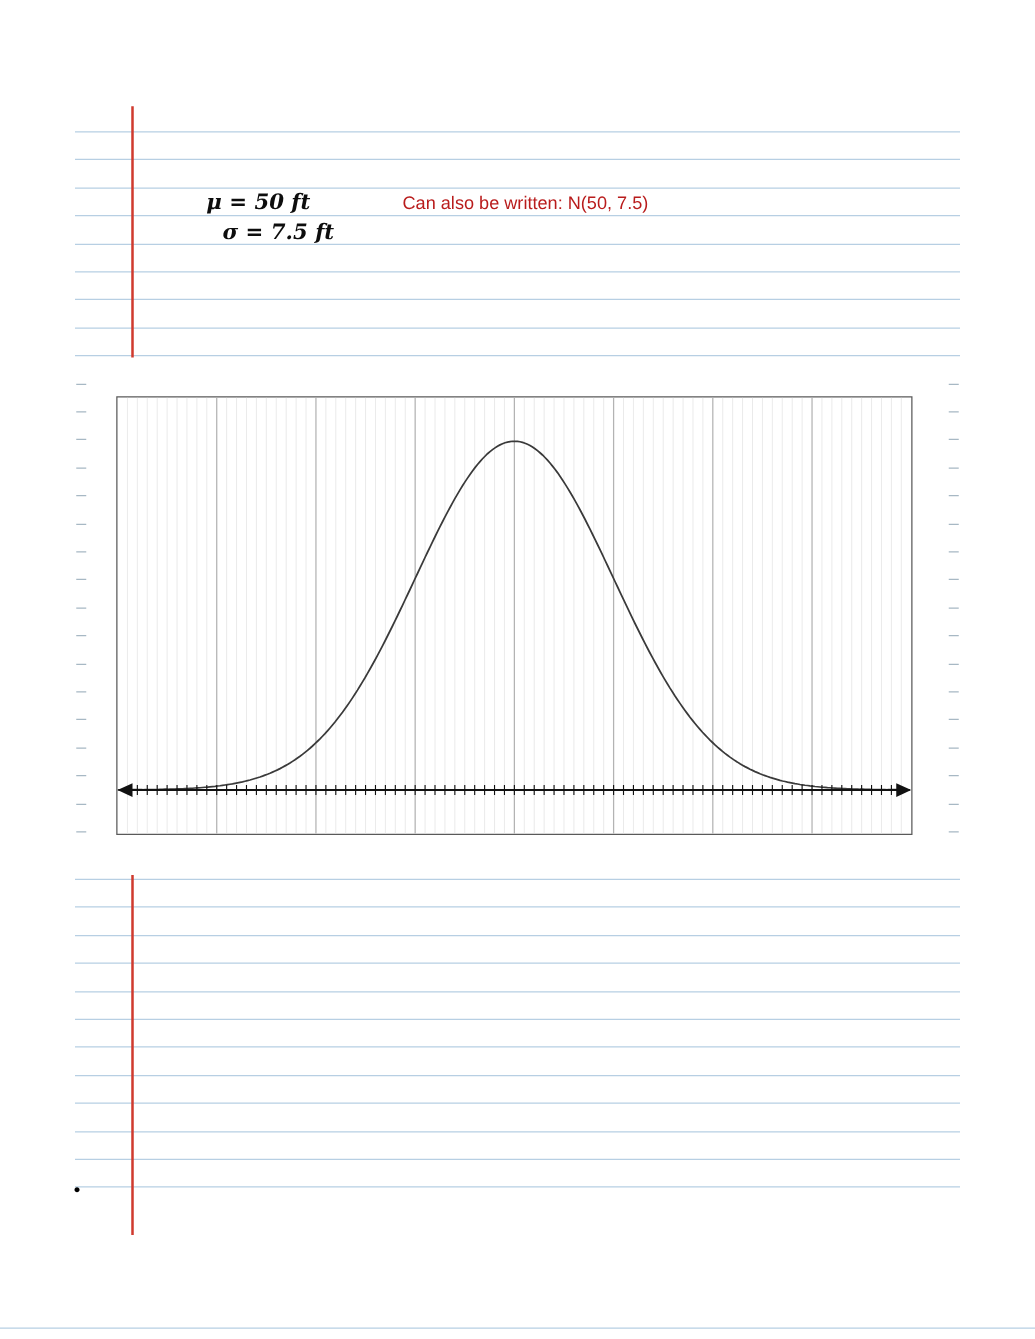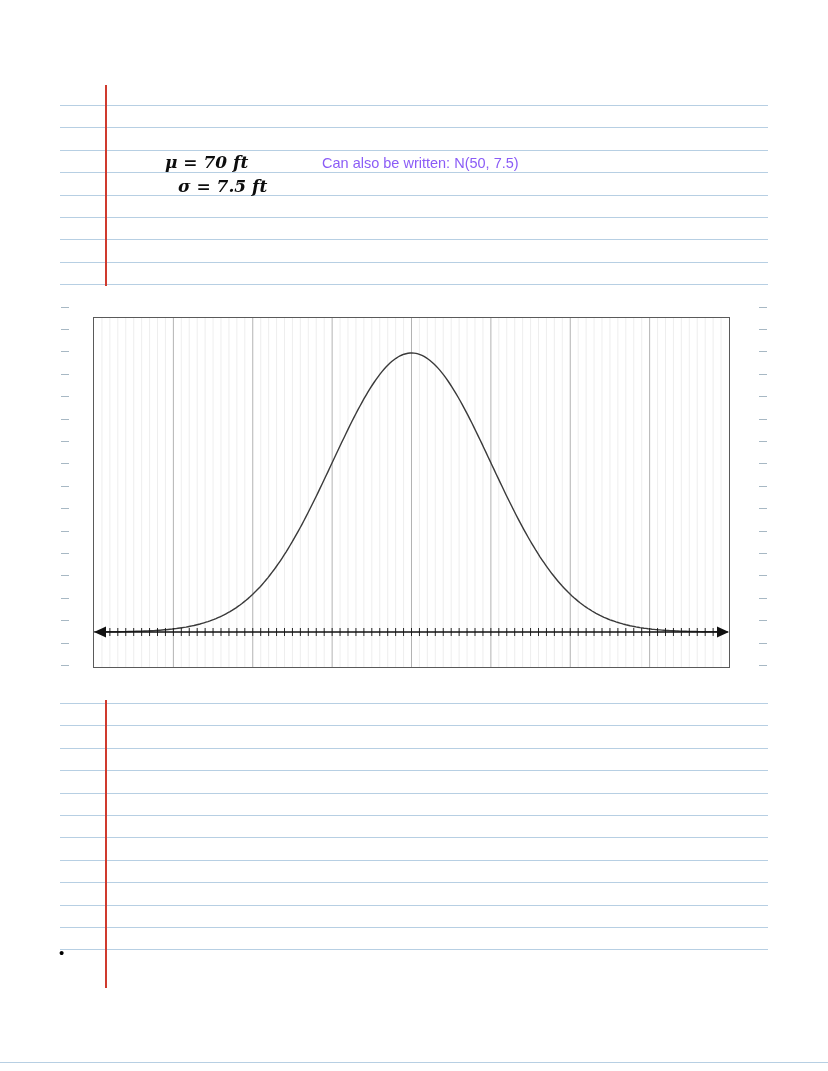--- a/index.html
+++ b/index.html
@@ -20,21 +20,21 @@
   }
   .math {
     position:absolute; color:#0d0d0d;
     font-family:"DejaVu Serif", serif;
     font-style:italic; font-weight:bold; font-size:17px;
   }
   #mu-text { left:165px; top:152px; }
   #sigma-text { left:178px; top:176px;text-align:right; }
   .alt-notation {
     position:absolute; left:322px; top:155px;
-    font-size:14.5px; color:#8b5cf6;
+    font-size:14.5px; color:#b91c1c;
   }
   .chart-frame {
     position:absolute; left:93px; top:317px;
     width:637px; height:351px;
     border:1px solid #5a5a5a; background:#ffffff;
   }
   #chart-svg { width:100%; height:100%; display:block; }
   .bullet {
     position:absolute; left:59px; top:944px;
     font-size:15px; color:#000;
@@ -99,21 +99,21 @@
       <div class="rule" style="left: 60px; top: 882.2px; width: 708px; background: rgb(183, 207, 227);"></div>
       <div class="rule" style="left: 60px; top: 904.6px; width: 708px; background: rgb(183, 207, 227);"></div>
       <div class="rule" style="left: 60px; top: 927px; width: 708px; background: rgb(183, 207, 227);"></div>
       <div class="rule" style="left: 60px; top: 949.4px; width: 708px; background: rgb(183, 207, 227);"></div>
       <div class="rule" style="left: 0px; top: 1062px; width: 828px; background: rgb(183, 207, 227);"></div>
     </div>
 
   <div class="margin-line" id="margin-top" style="background: rgb(207, 58, 46);"></div>
   <div class="margin-line" id="margin-bottom" style="background: rgb(207, 58, 46);"></div>
 
-  <div class="math" id="mu-text">μ = 70 ft</div>
+  <div class="math" id="mu-text">μ = 50 ft</div>
   <div class="math" id="sigma-text">σ = 7.5 ft</div>
   <div class="alt-notation">Can also be written: N(50, 7.5)</div>
 
   <div class="chart-frame" style="border-color: rgb(90, 90, 90);">
     <svg id="chart-svg" viewBox="0 0 635 349" preserveAspectRatio="none">
         <g>
           <line x1="7.94" y1="0" x2="7.94" y2="349" stroke="#e3e3e3" stroke-width="0.6"></line>
           <line x1="15.88" y1="0" x2="15.88" y2="349" stroke="#e3e3e3" stroke-width="0.6"></line>
           <line x1="23.81" y1="0" x2="23.81" y2="349" stroke="#e3e3e3" stroke-width="0.6"></line>
           <line x1="31.75" y1="0" x2="31.75" y2="349" stroke="#e3e3e3" stroke-width="0.6"></line>

